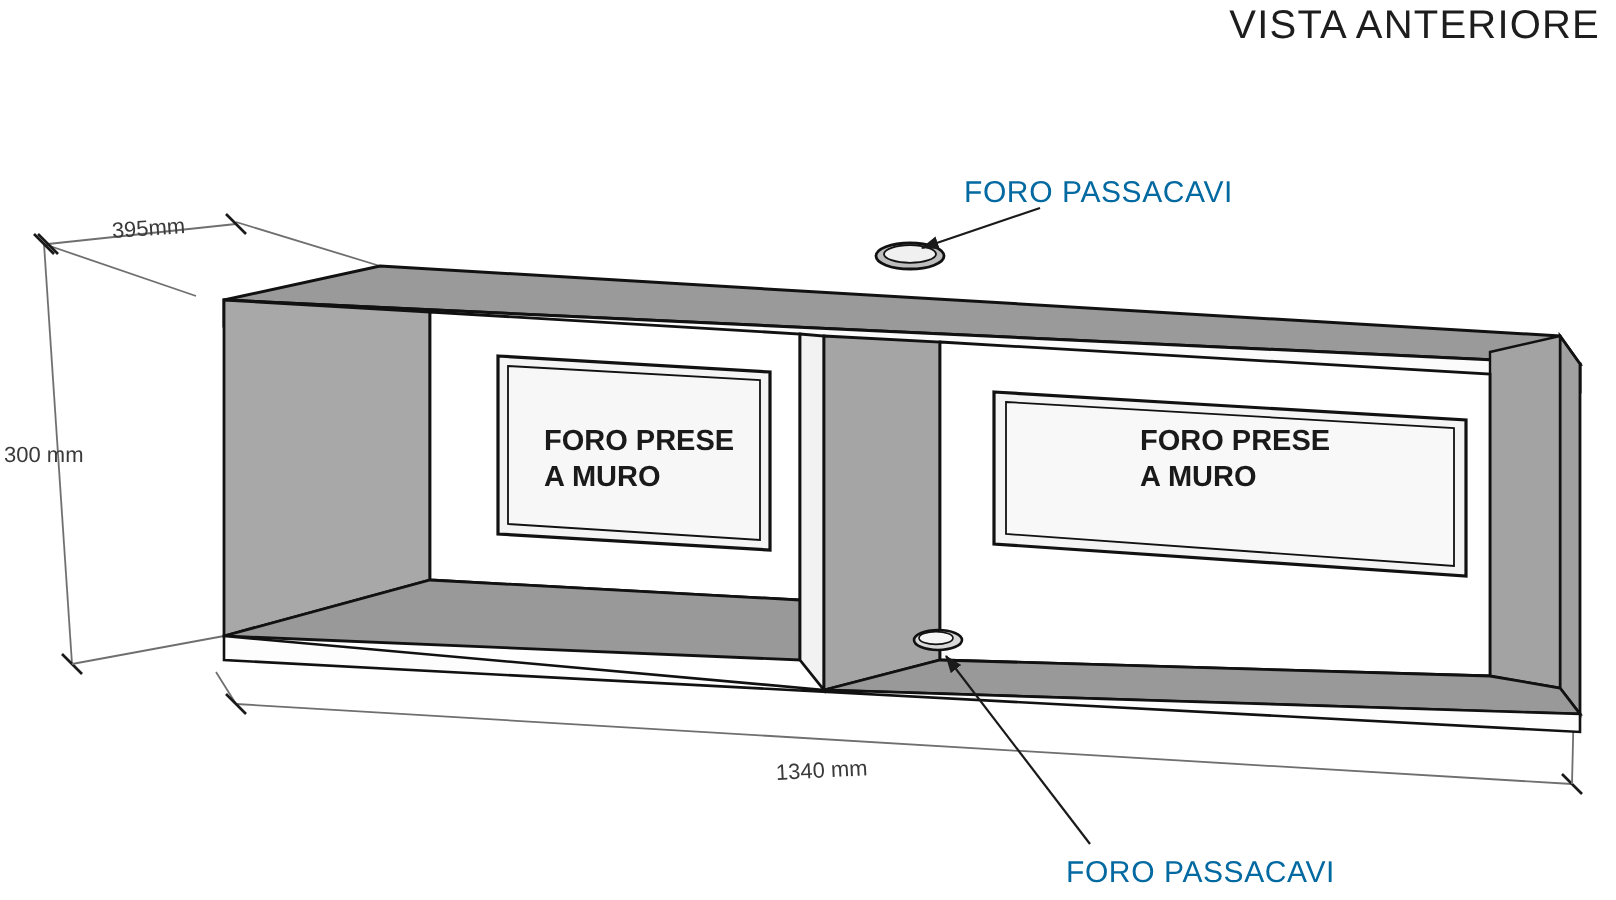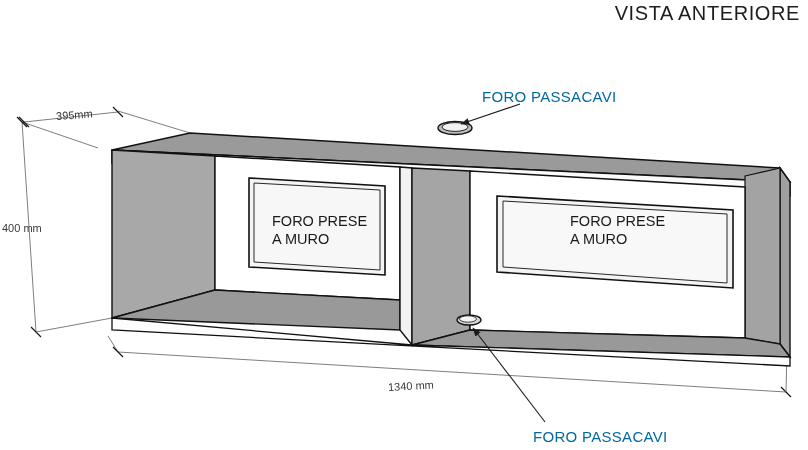--- a/index.html
+++ b/index.html
@@ -53,20 +53,21 @@
     color: #0369a1;
     white-space: nowrap;
   }
 
   .panel-label {
     position: absolute;
     font-size: 14.5px;
     line-height: 18px;
     color: #1a1a1a;
     white-space: nowrap;
+    font-weight: bold;
   }
 
   .dim-text {
     position: absolute;
     font-size: 11px;
     color: #3a3a3a;
     white-space: nowrap;
   }
 
   .dim-text.rot-depth {
@@ -160,17 +161,17 @@
   <div class="callout-label" style="left:533px; top:428px;">FORO PASSACAVI</div>
 
   <div class="panel-label" style="left:272px; top:212px;">FORO PRESE</div>
   <div class="panel-label" style="left:272px; top:230px;">A MURO</div>
 
   <div class="panel-label" style="left:570px; top:212px;">FORO PRESE</div>
   <div class="panel-label" style="left:570px; top:230px;">A MURO</div>
 
   <div class="dim-text rot-depth" style="left:56px; top:110px;">395mm</div>
 
-  <div class="dim-text" style="left:2px; top:222px;">400 mm</div>
+  <div class="dim-text" style="left:2px; top:222px;">300 mm</div>
 
   <div class="dim-text rot-width" style="left:388px; top:381px;">1340 mm</div>
 
 </div>
 
 </body></html>

